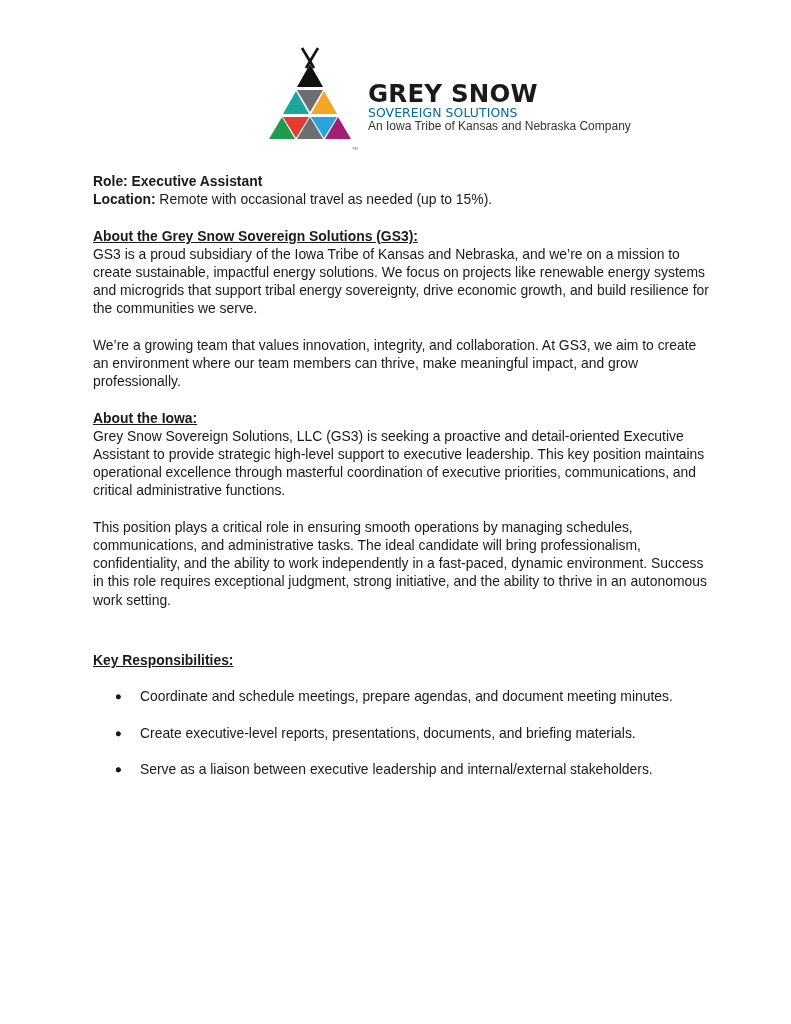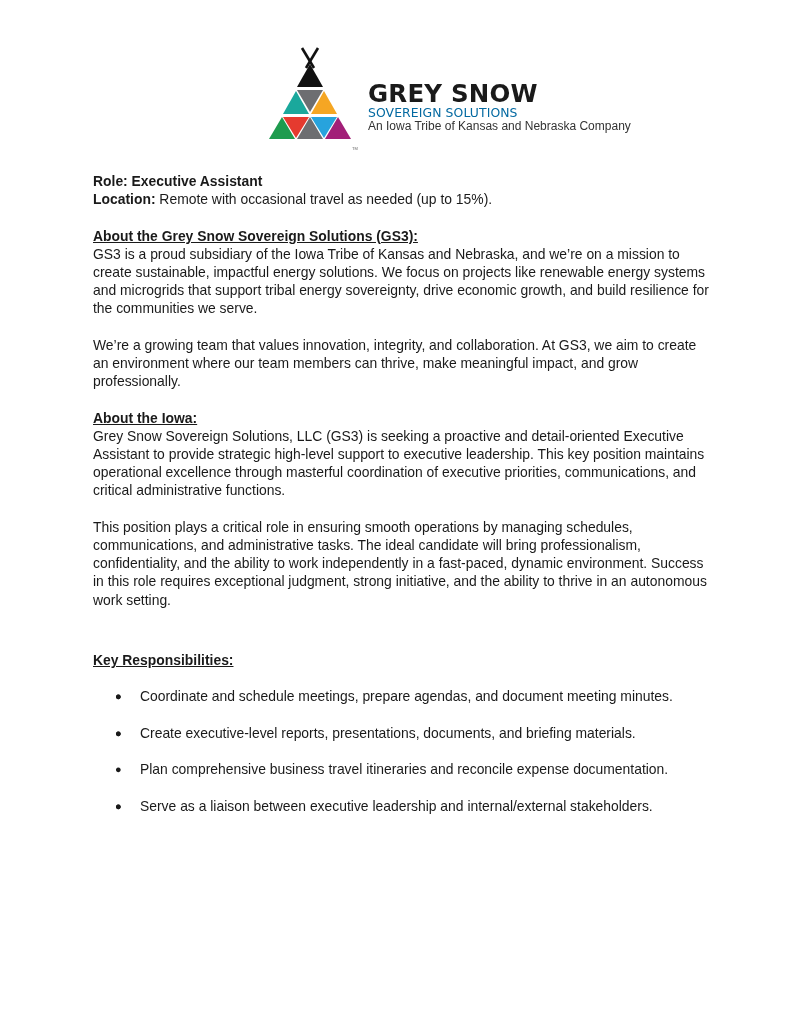--- a/index.html
+++ b/index.html
@@ -92,17 +92,17 @@
   <p>This position plays a critical role in ensuring smooth operations by managing schedules, communications, and administrative tasks. The ideal candidate will bring professionalism, confidentiality, and the ability to work independently in a fast-paced, dynamic environment. Success in this role requires exceptional judgment, strong initiative, and the ability to thrive in an autonomous work setting.</p>
   <div class="gap"></div>
   <div class="gap2"></div>
 
   <p class="heading">Key Responsibilities:</p>
   <ul class="resp">
     <li><span class="bullet">●</span></li>
     <li><span class="bullet">●</span><span>Coordinate and schedule meetings, prepare agendas, and document meeting minutes.</span></li>
     <li><span class="bullet">●</span></li>
     <li><span class="bullet">●</span><span>Create executive-level reports, presentations, documents, and briefing materials.</span></li>
-    <li><span class="bullet">●</span><span>Plan comprehensive business travel itineraries and reconcile expense documentation.</span></li>
+    <li><span class="bullet">●</span></li>
     <li><span class="bullet">●</span></li>
     <li><span class="bullet">●</span><span>Serve as a liaison between executive leadership and internal/external stakeholders.</span></li>
   </ul>
 </div>
 
 </body></html>

